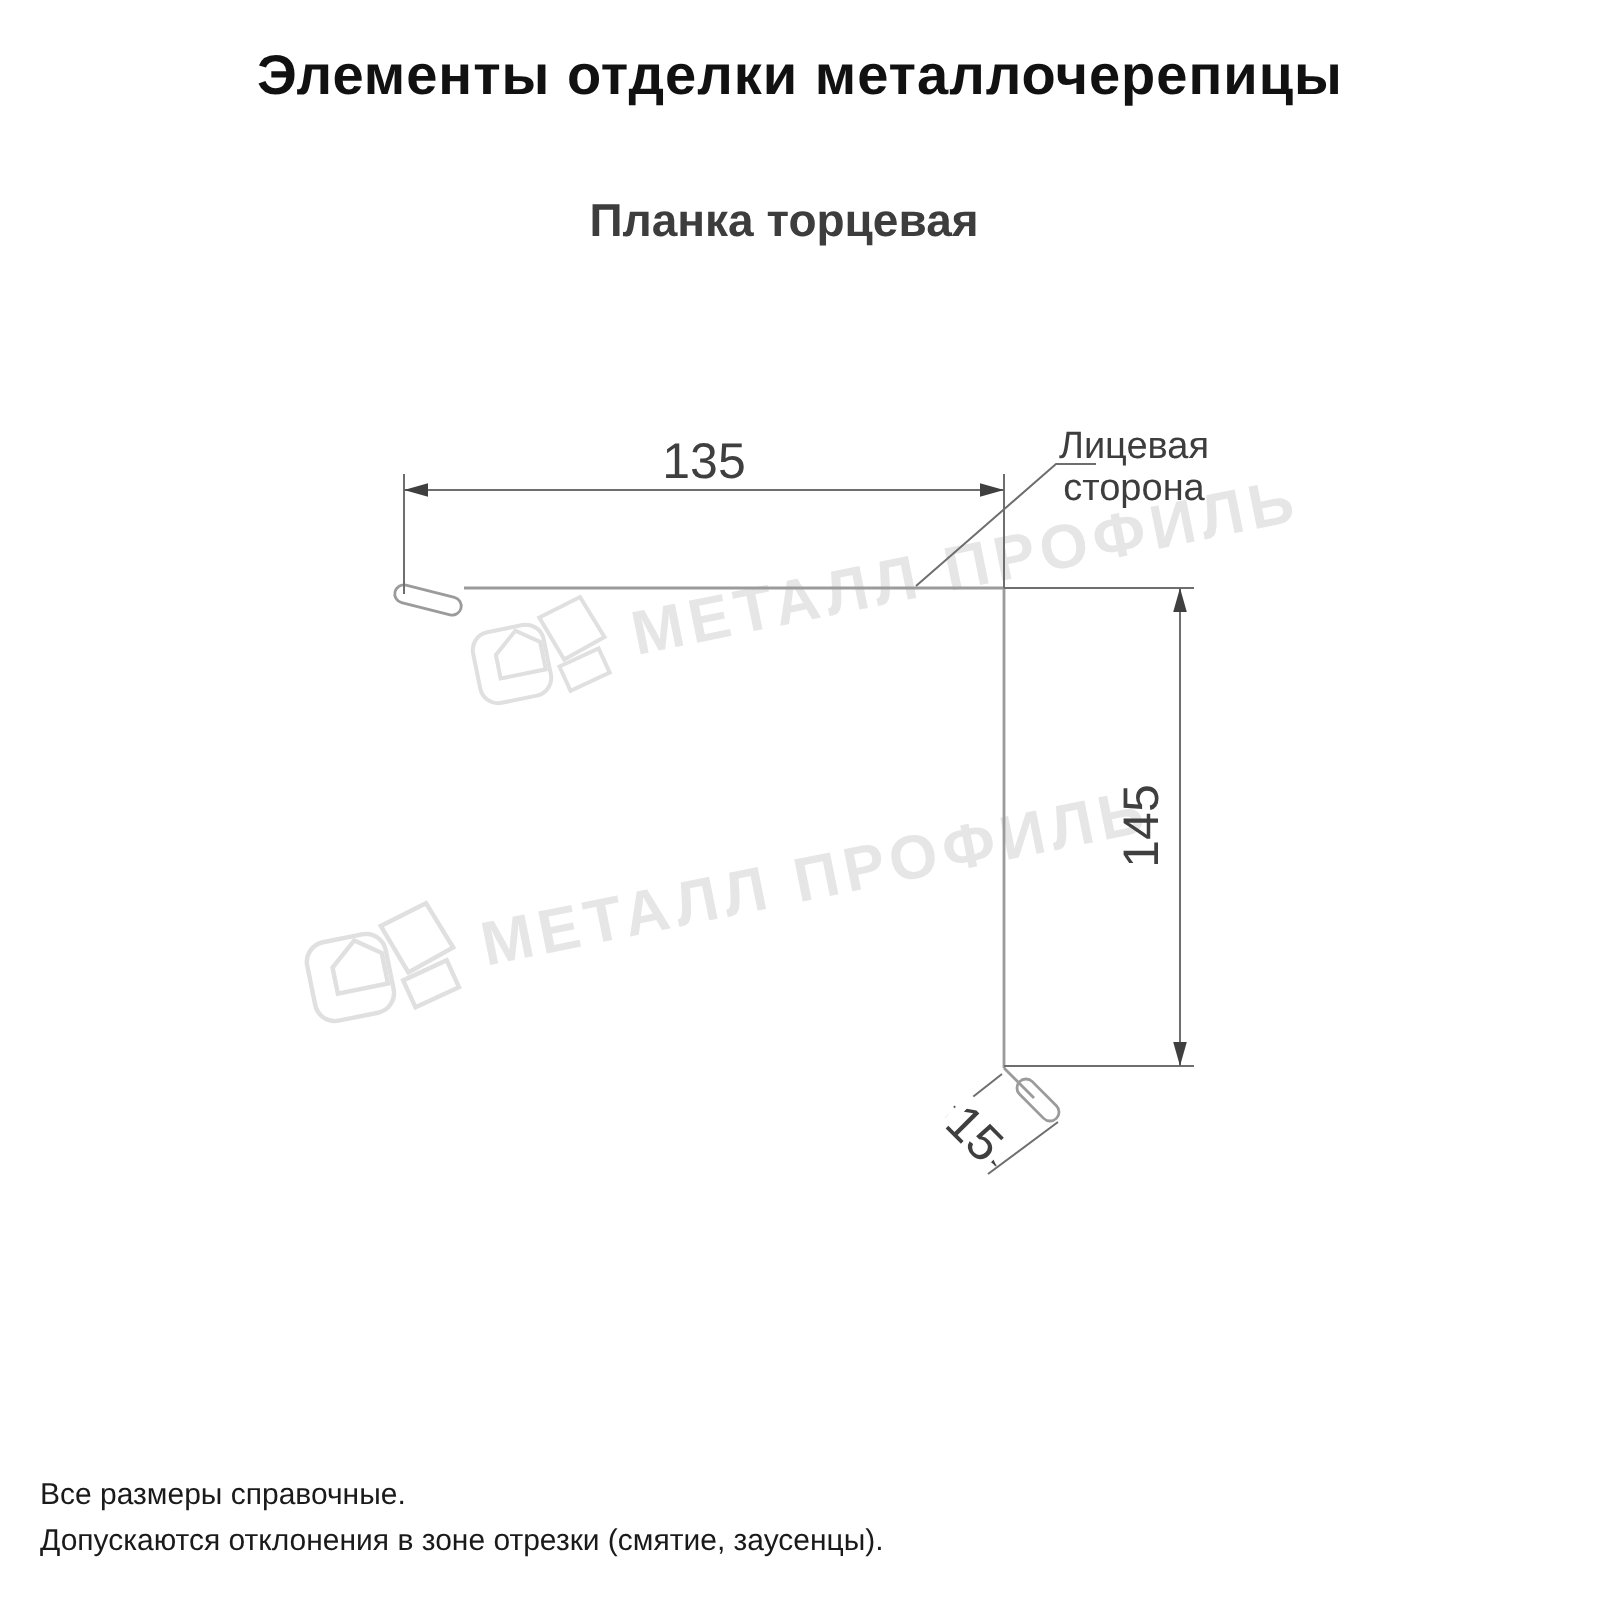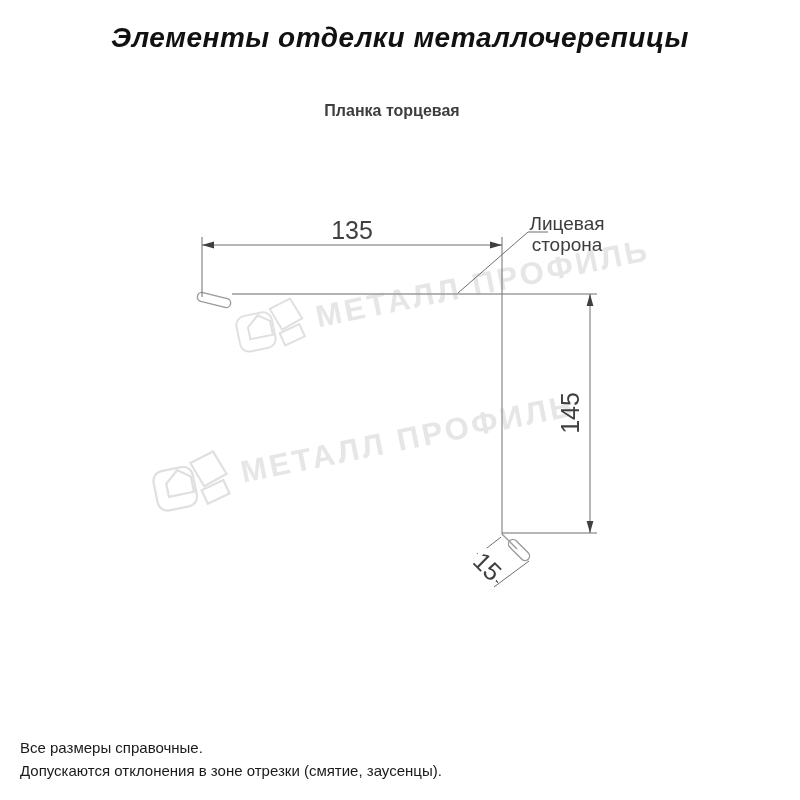--- a/index.html
+++ b/index.html
@@ -13,26 +13,25 @@
   }
   .abs { position: absolute; }
 
   .title {
     left: 0; top: 22px; width: 800px;
     text-align: center;
     font-size: 28px;
     font-weight: bold;
     color: #111111;
     letter-spacing: 0.5px;
-    font-style: italic;
   }
   .subtitle {
     left: 0; top: 94px; width: 784px;
     text-align: center;
-    font-size: 16px;
+    font-size: 23px;
     font-weight: bold;
     color: #3d3d3d;
     line-height: 33px;
   }
 
   .watermark {
     display: flex;
     align-items: center;
     gap: 10px;
     transform-origin: left center;

